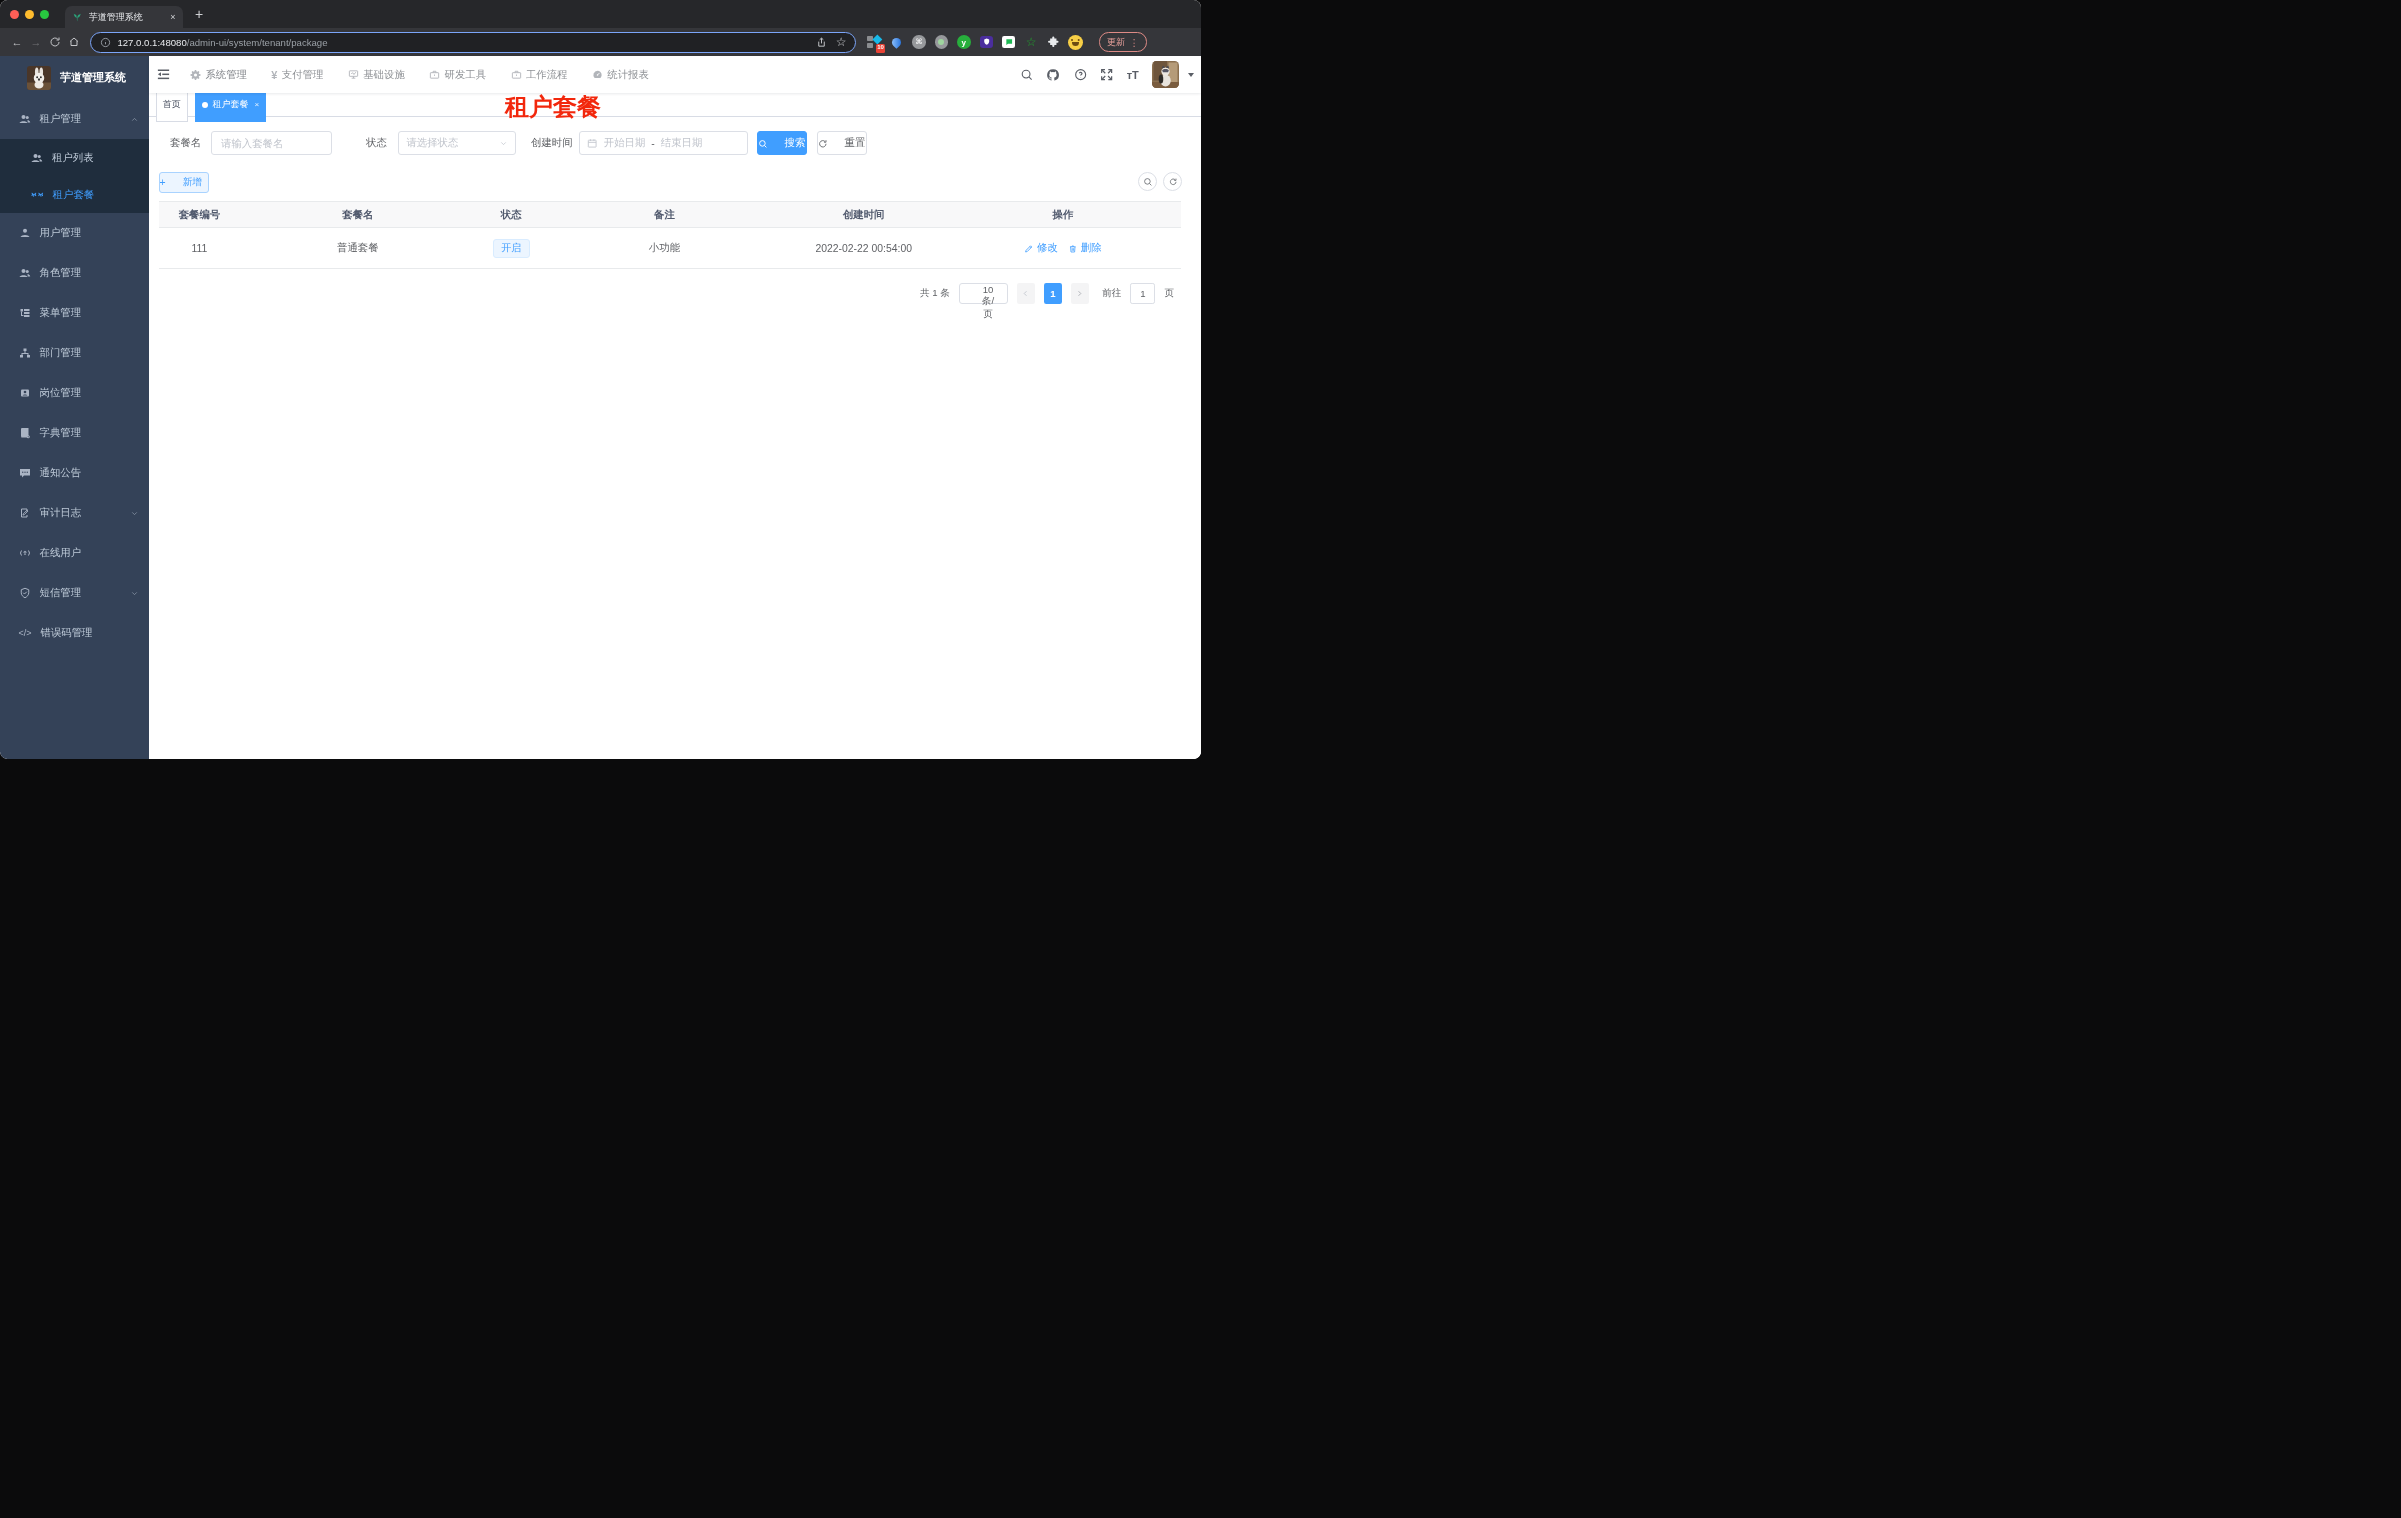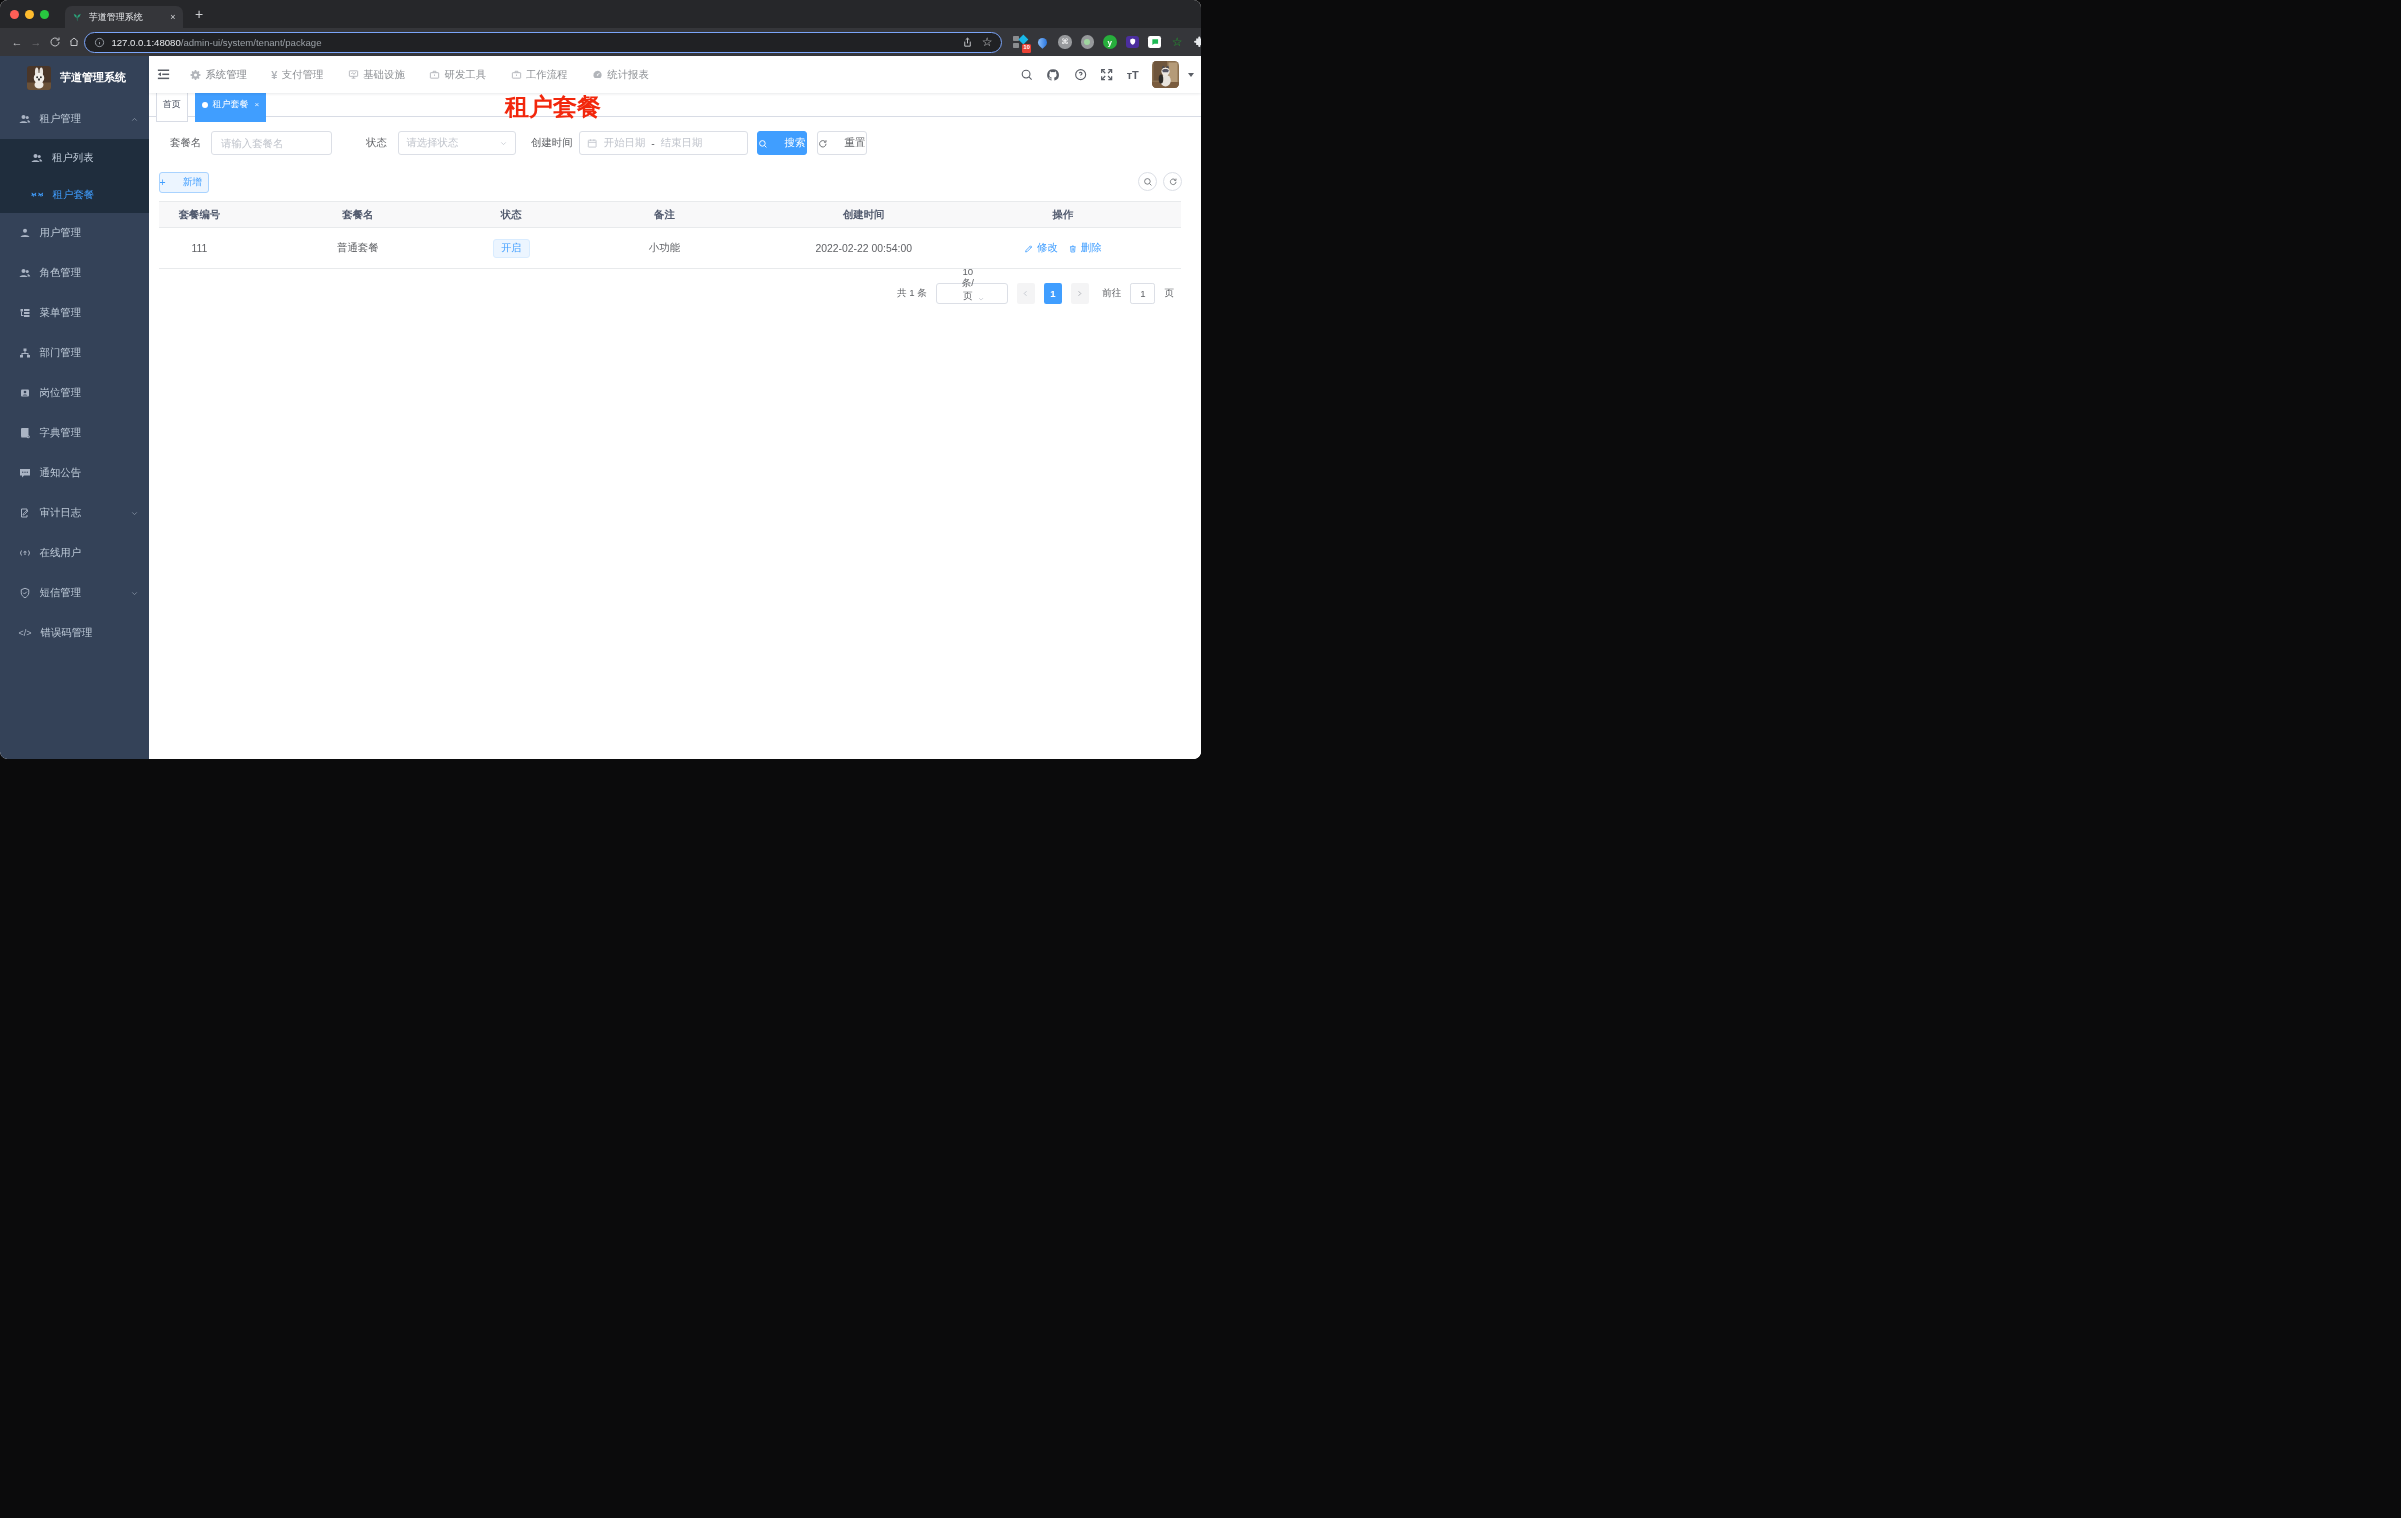--- a/index.html
+++ b/index.html
@@ -11,21 +11,21 @@
   .lights{position:absolute;left:10.4px;top:9.6px;display:flex;gap:6px}
   .light{width:9px;height:9px;border-radius:50%}
   .light.r{background:#ff5f57}.light.y{background:#febc2e}.light.g{background:#28c840}
   .btab{display:flex;align-items:center;gap:6px;width:118px;height:22px;margin-left:65px;background:#35363a;border-radius:6.7px 6.7px 0 0;padding:0 7.4px}
   .btab-title{color:#e8eaed;font-size:9px;flex:1;white-space:nowrap;overflow:hidden}
   .btab-close{color:#cfd1d4;font-size:9px;cursor:default}
   .newtab{color:#cfd1d4;font-size:14px;margin:0 0 3px 12px;line-height:22px}
   .toolbar{position:absolute;top:28px;left:0;width:100%;height:28px;background:#35363a;display:flex;align-items:center;padding:0 7.4px}
   .navbtn{width:19px;text-align:center;color:#c5c6c9;font-size:11px;flex:0 0 auto}
   .navbtn.dim{color:#737477}
-  .urlbar{width:918px;height:21px;margin-left:1px;background:#202124;border:1.5px solid #7ba5f9;border-radius:11px;display:flex;align-items:center;padding:0 9px;flex:0 0 auto}
+  .urlbar{width:766px;height:21px;margin-left:7px;background:#202124;border:1.5px solid #7ba5f9;border-radius:11px;display:flex;align-items:center;padding:0 9px;flex:0 0 auto}
   .url-host{color:#e8eaed;font-size:9.6px;margin-left:6px}
   .url-path{color:#9aa0a6;font-size:9.6px}
   .urlbar .spacer{flex:1}
   .ext{display:flex;align-items:center;gap:7.4px;margin-left:10.4px}
   .exi{position:relative;width:15px;height:15px;display:flex;align-items:center;justify-content:center;flex:0 0 auto}
   .badge{position:absolute;right:-3.7px;bottom:-3px;background:#e94235;color:#fff;font-size:6px;line-height:7.4px;padding:0.7px 1.5px;border-radius:1.5px;font-weight:bold}
   .sq{position:absolute;width:5.2px;height:5.2px;background:#8b8d90;border-radius:0.7px}
   .diamond{position:absolute;right:0.7px;top:1.5px;width:6.7px;height:6.7px;background:#18b8e8;transform:rotate(45deg)}
   .drop{width:9px;height:9px;background:linear-gradient(135deg,#9ccBff,#1667d9);border-radius:50% 50% 50% 0;transform:rotate(-45deg)}
   .gcirc{width:13.3px;height:13.3px;border-radius:50%;background:#97999c;display:flex;align-items:center;justify-content:center;color:#fff;font-size:7.4px}
@@ -89,21 +89,21 @@
 
   .table{position:absolute;left:9.6px;top:84px;width:1022px;font-size:10.4px}
   .thead{display:flex;height:27px;align-items:center;background:#f8f8f9;border-top:0.7px solid #e8eaec;border-bottom:0.7px solid #e8eaec;color:#515a6e;font-weight:bold}
   .trow{display:flex;height:41px;align-items:center;border-bottom:0.7px solid #e8eaec;color:#606266}
   .c{text-align:center;display:flex;align-items:center;justify-content:center;gap:10.4px}
   .c1{width:8%}.c2{width:23%}.c3{width:7%}.c4{width:23%}.c5{width:16%}.c6{width:23%}
   .eltag{display:inline-block;padding:1.5px 7.4px;font-size:10px;background:#ecf5ff;border:0.7px solid #d9ecff;color:#409eff;border-radius:3px}
   .oplink{color:#409eff;display:flex;align-items:center;gap:3px;cursor:pointer;font-size:10.4px}
 
   .pager{position:absolute;top:166px;right:27px;height:21px;display:flex;align-items:center;gap:9px;font-size:9.6px;color:#606266}
-  .psel{width:72px;height:21px;border:0.7px solid #dcdfe6;border-radius:3px;display:flex;align-items:flex-end;padding:0 22px;color:#606266;cursor:pointer}
+  .psel{width:49px;height:21px;border:0.7px solid #dcdfe6;border-radius:3px;display:flex;align-items:flex-start;padding:0 22px;color:#606266;cursor:pointer}
   .psel .ph{flex:1;text-align:center}
   .pbtn{width:18px;height:21px;border-radius:2.2px;background:#f4f4f5;display:flex;align-items:center;justify-content:center;color:#b4b7bd;cursor:pointer}
   .pnum{width:18px;height:21px;border-radius:2.2px;background:#409eff;color:#fff;display:flex;align-items:center;justify-content:center;font-weight:bold;cursor:pointer}
   .goto-input{width:25px;height:21px;border:0.7px solid #dcdfe6;border-radius:2.2px;text-align:center;font-size:9.6px;color:#606266;outline:none}
   .ic{display:block}
 </style>
 </head>
 <body>
 
 <div class="window">

